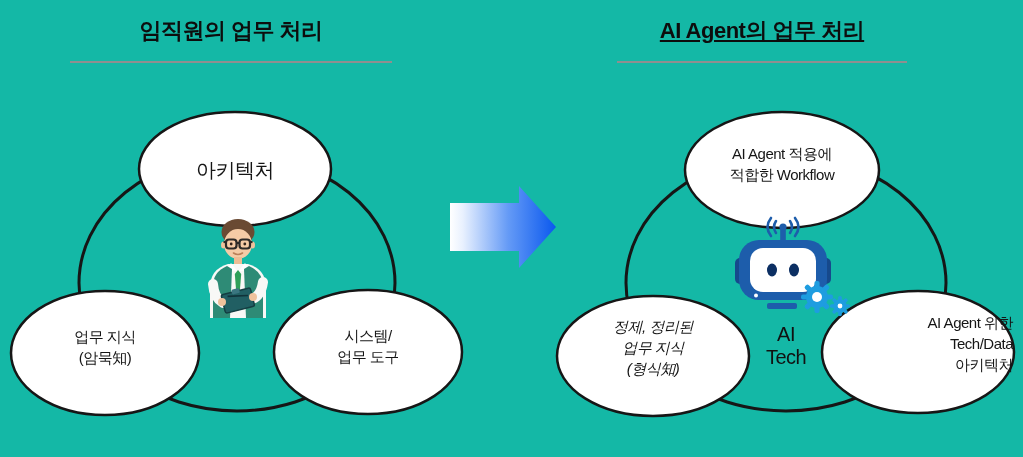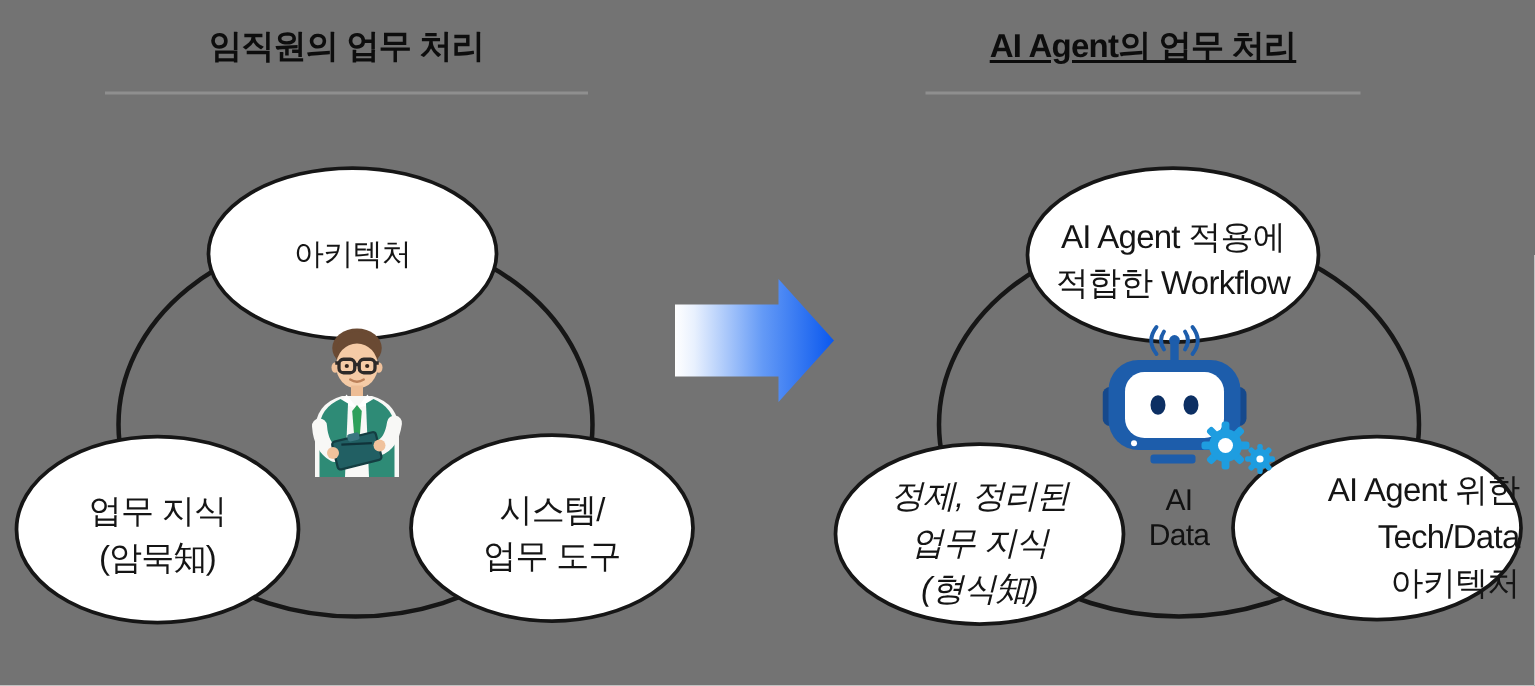--- a/index.html
+++ b/index.html
@@ -1,30 +1,30 @@
 <!DOCTYPE html>
 <html><head>
 <meta charset="utf-8">
 <style>
   html,body{margin:0;padding:0;background:#ffffff;}
   .canvas{
-    position:relative;width:1023px;height:457px;background:#737373;overflow:hidden;
+    position:relative;width:1023px;height:457px;background:#14b8a6;overflow:hidden;
     font-family:"Liberation Sans","DejaVu Sans",sans-serif;color:#141414;
   }
   .layer{position:absolute;left:0;top:0;}
   .panel-title{
     position:absolute;top:16px;text-align:center;
     font-size:22px;font-weight:700;color:#0d0d0d;letter-spacing:-0.5px;
   }
   .title-underline{
     position:absolute;top:61px;height:0;border-top:2px solid #8f8f8f;
   }
   .node-label{
     position:absolute;text-align:center;white-space:pre-line;
-    font-size:22px;line-height:1.4;color:#151515;letter-spacing:-0.5px;
+    font-size:15px;line-height:1.4;color:#151515;letter-spacing:-0.5px;
   }
   .center-label{
     position:absolute;text-align:center;white-space:pre-line;
     font-weight:600;color:#111111;letter-spacing:-0.5px;
   }
   .lbl-left-top{left:139px;top:156px;width:192px;font-size:20px;}
   .lbl-left-bl{left:10px;top:326px;width:190px;}
   .lbl-left-br{left:273px;top:325px;width:190px;}
   .lbl-right-top{left:687px;top:143px;width:190px;}
   .lbl-right-bl{left:558px;top:316px;width:190px;font-style:italic;}
@@ -153,15 +153,15 @@
   <div class="node-label lbl-right-top">AI Agent 적용에
 적합한 Workflow</div>
   <div class="node-label lbl-right-bl">정제, 정리된
 업무 지식
 (형식知)</div>
   <div class="node-label lbl-right-br">AI Agent 위한
 Tech/Data
 아키텍처</div>
 
   <div class="center-label lbl-agent">AI
-Data</div>
+Tech</div>
 
 </div>
 
 </body></html>

